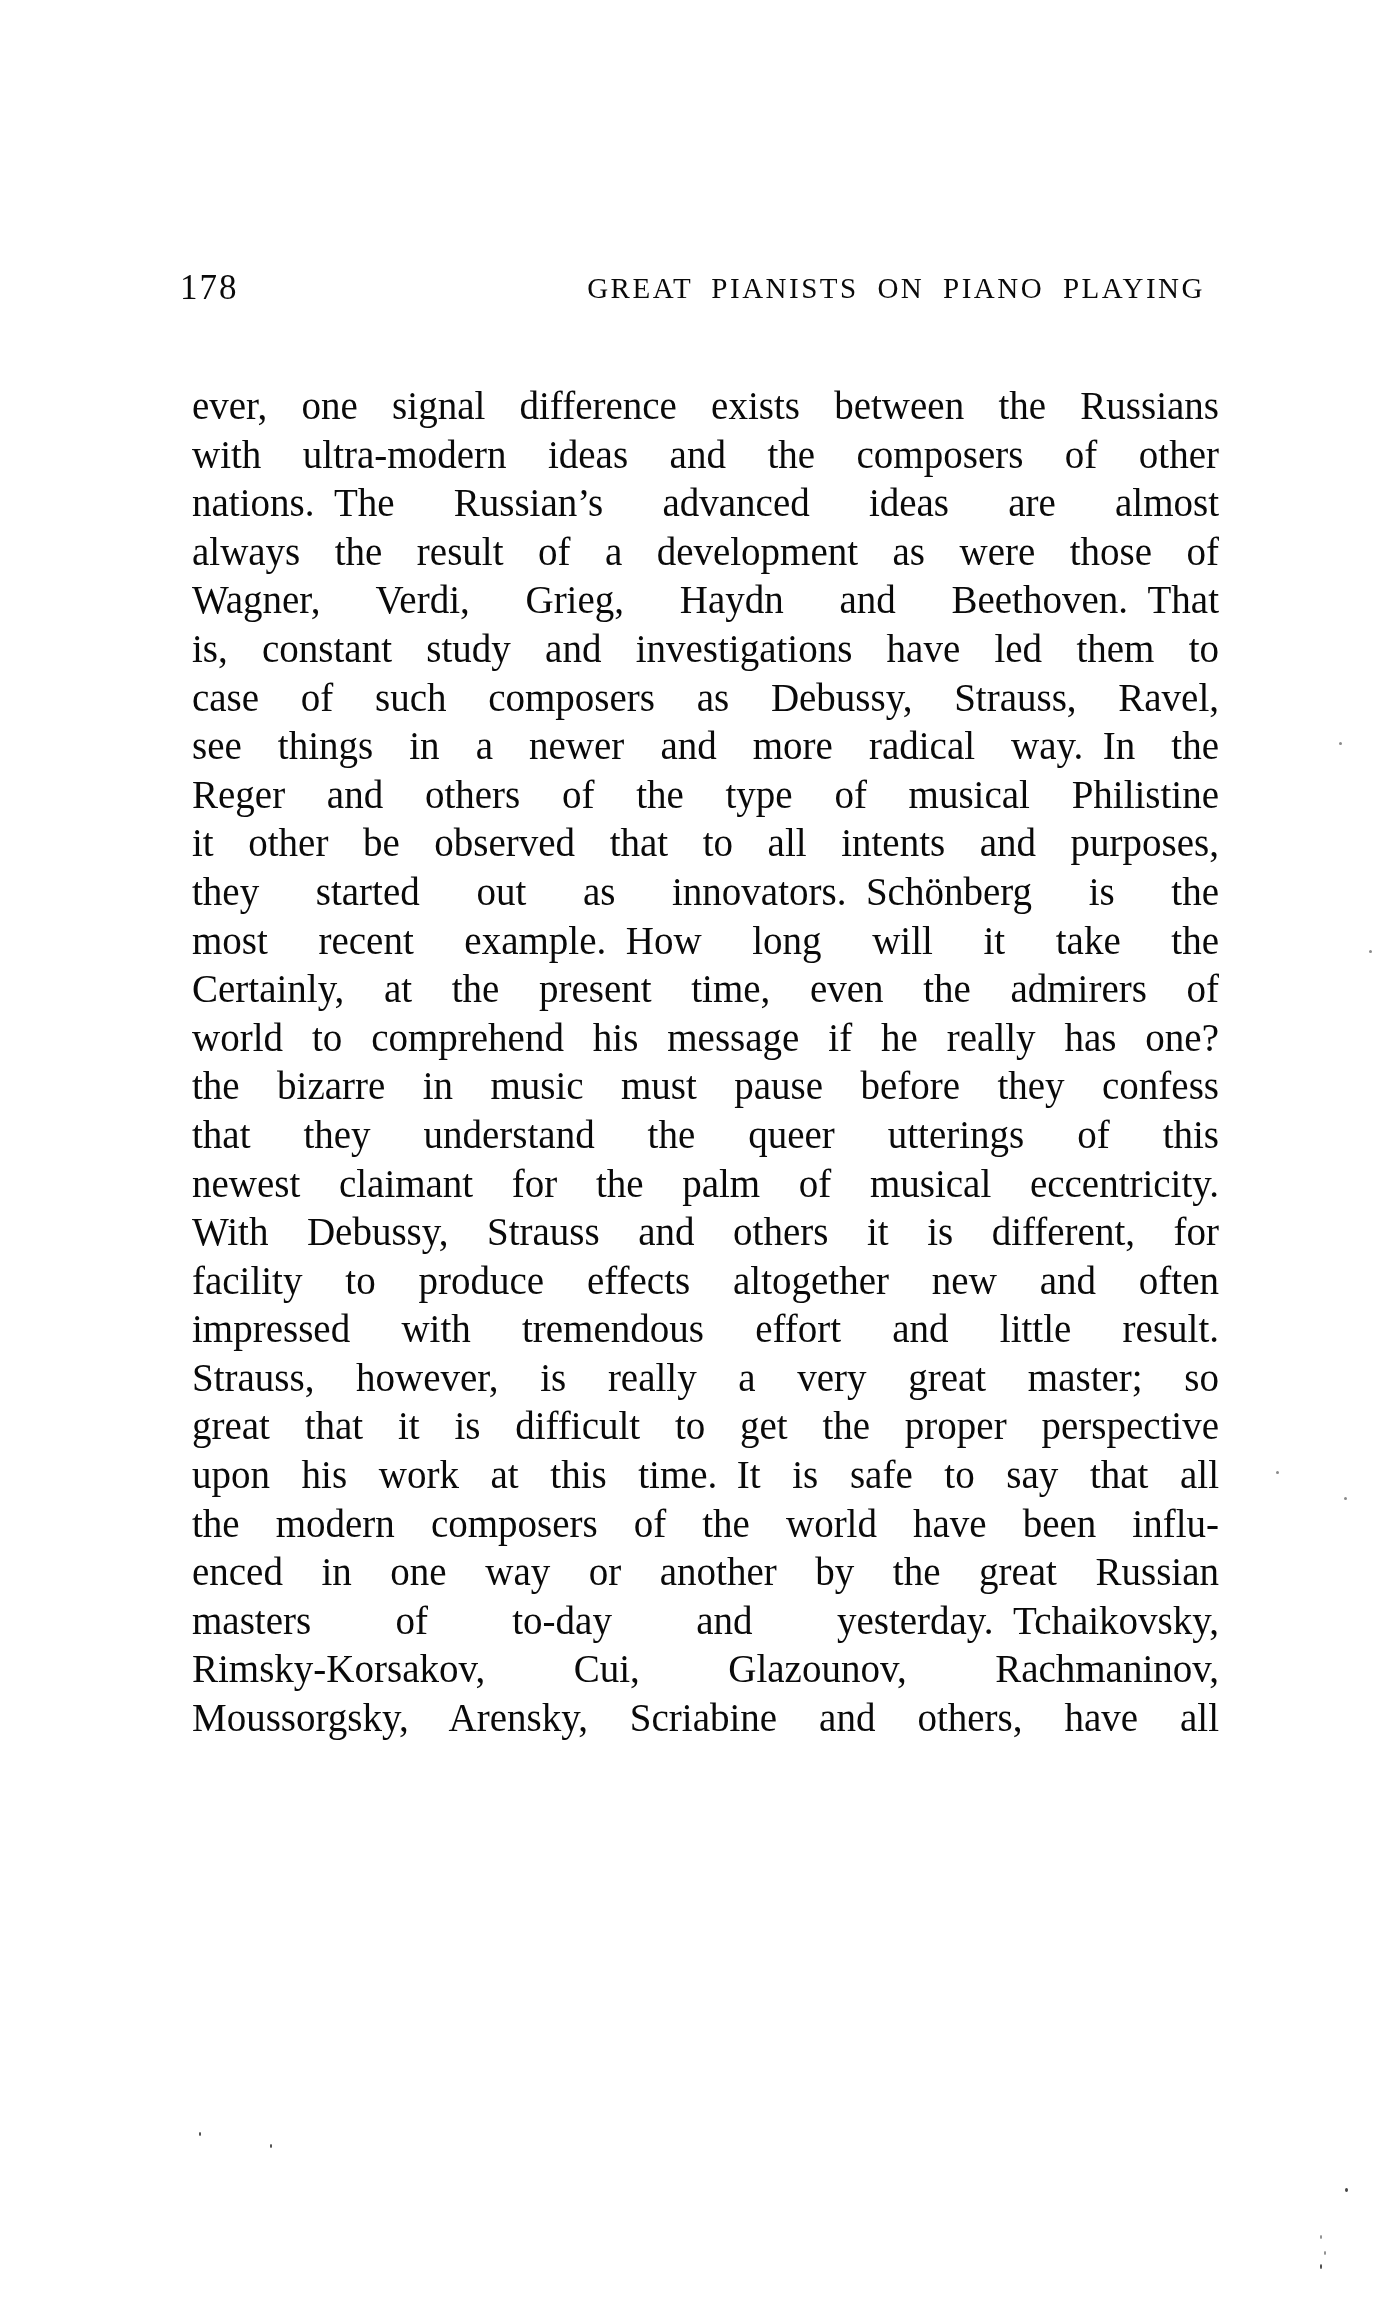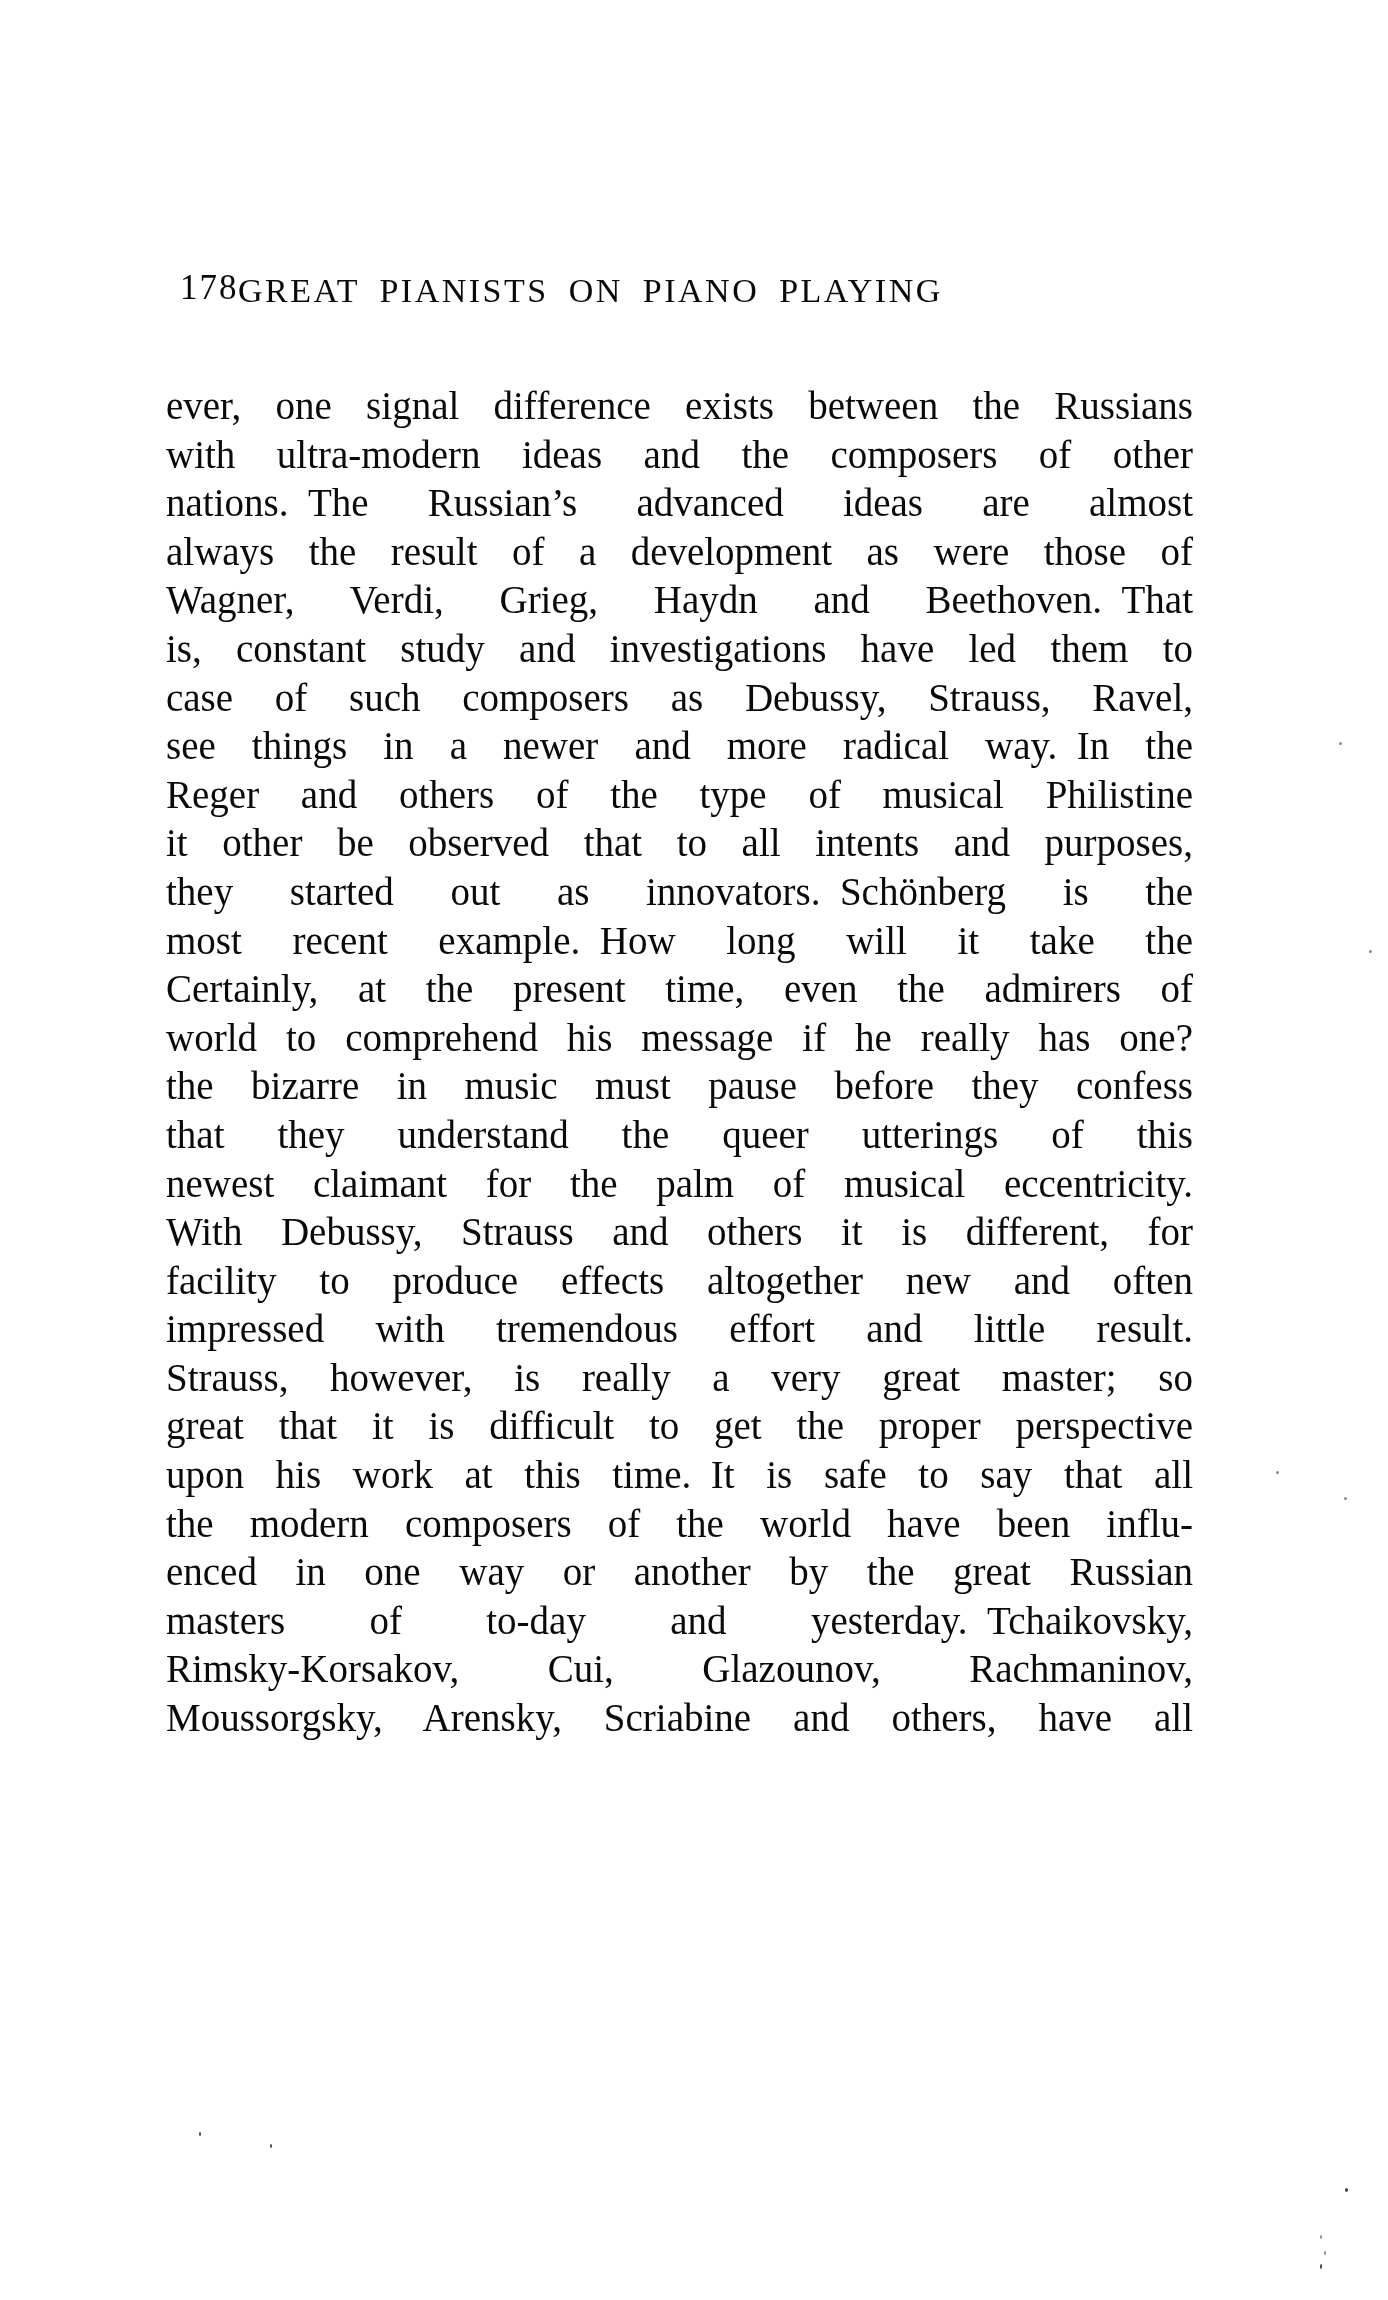--- a/index.html
+++ b/index.html
@@ -29,29 +29,29 @@
     left: 2px;
     top: 2px;
     font-size: 35px;
     letter-spacing: 2px;
   }
   .running-title {
     position: absolute;
     left: 60px;
     right: 0;
     top: 6px;
-    text-align: left;
-    font-size: 34px;
+    text-align: right;
+    font-size: 29px;
     letter-spacing: 2.5px;
     word-spacing: 9px;
     white-space: nowrap;
   }
   .body-text {
     position: absolute;
-    left: 166px;
+    left: 192px;
     top: 354px;
     width: 1027px;
     font-size: 39px;
     line-height: 48.6px;
   }
   .line {
     text-align: justify;
     text-align-last: justify;
     white-space: normal;
     height: 48.6px;

